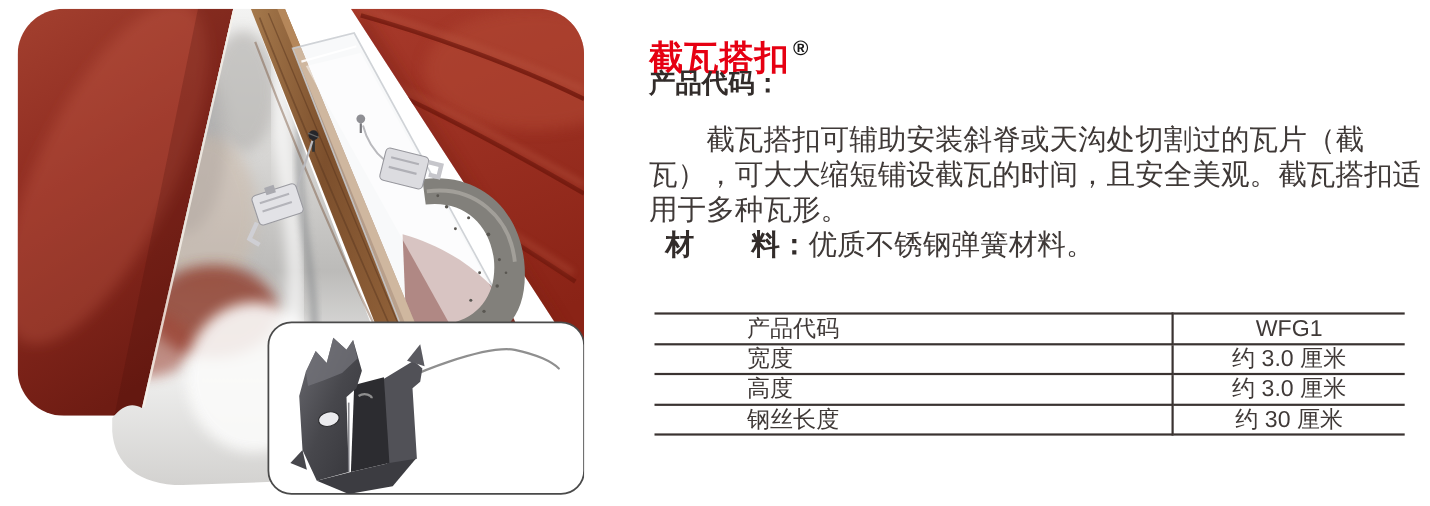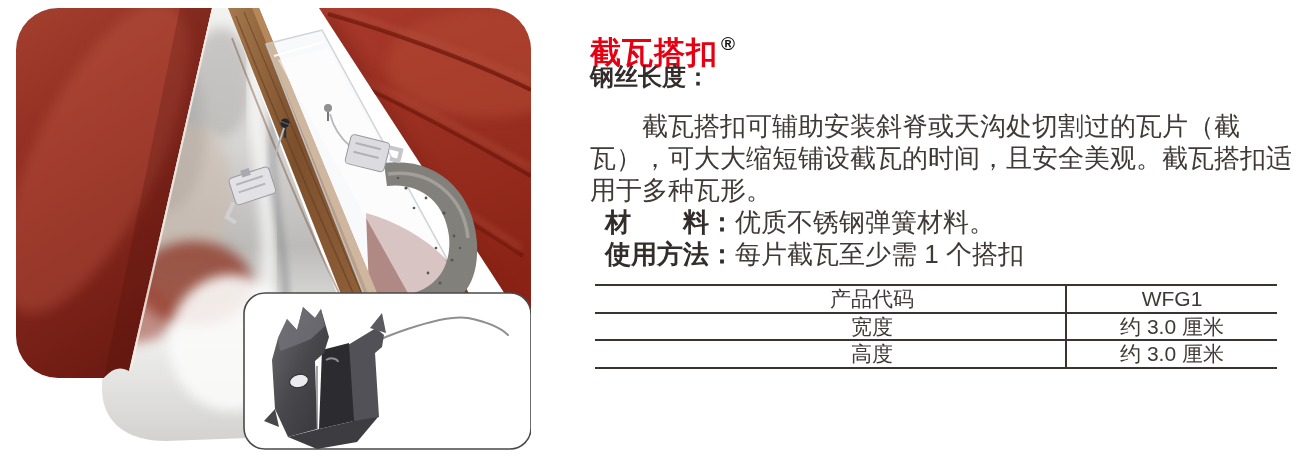--- a/index.html
+++ b/index.html
@@ -40,21 +40,21 @@
     position:absolute; left:595px; top:284px; width:682px;
     border-collapse:collapse; table-layout:fixed;
     font-size:21px; color:#3f3937;
   }
   .spec-table td {
     border-bottom:2.5px solid #3a3331;
     height:25.5px; padding:0; line-height:25.5px;
     white-space:nowrap; overflow:hidden;
   }
   .spec-table tr:first-child td { border-top:2.5px solid #3a3331; }
-  .spec-table td.c1 { width:386px; padding-left:84px; border-right:2.5px solid #3a3331; text-align:center; }
+  .spec-table td.c1 { width:386px; padding-left:84px; border-right:2.5px solid #3a3331; text-align:left; }
   .spec-table td.c2 { text-align:center;margin-top:28px; }
 </style>
 </head>
 <body>
 
 <div class="illustration">
 <svg width="515" height="446" viewBox="0 0 515 446" xmlns="http://www.w3.org/2000/svg">
   <defs>
     <clipPath id="photoClip">
           <rect x="0" y="0" width="515" height="370" rx="42" ry="42"></rect>
@@ -215,40 +215,41 @@
       <path d="M301,421 L301,358" stroke="#67676e" stroke-width="1.5" opacity="0.8"></path>
     </g>
   </g>
 </svg>
 </div>
 
 <div class="product-title">
   <span>截瓦搭扣</span><span class="reg">®</span>
 </div>
 
-<div class="intro-heading">钢丝长度：</div>
+<div class="intro-heading">产品代码：</div>
 
 <div class="body-text">
   <p>截瓦搭扣可辅助安装斜脊或天沟处切割过的瓦片（截瓦），可大大缩短铺设截瓦的时间，且安全美观。截瓦搭扣适用于多种瓦形。</p>
   <div class="spec-line">
     <span class="lbl">材　　料：</span><span>优质不锈钢弹簧材料。</span>
   </div>
-  <div class="spec-line">
-    <span class="lbl">使用方法：</span><span>每片截瓦至少需 1 个搭扣</span>
-  </div>
 </div>
 
 <table class="spec-table">
   <tbody>
     <tr>
       <td class="c1">产品代码</td>
       <td class="c2">WFG1</td>
     </tr>
     <tr>
       <td class="c1">宽度</td>
       <td class="c2">约 3.0 厘米</td>
     </tr>
     <tr>
       <td class="c1">高度</td>
       <td class="c2">约 3.0 厘米</td>
     </tr>
+    <tr>
+      <td class="c1">钢丝长度</td>
+      <td class="c2">约 30 厘米</td>
+    </tr>
   </tbody>
 </table>
 
 </body></html>

